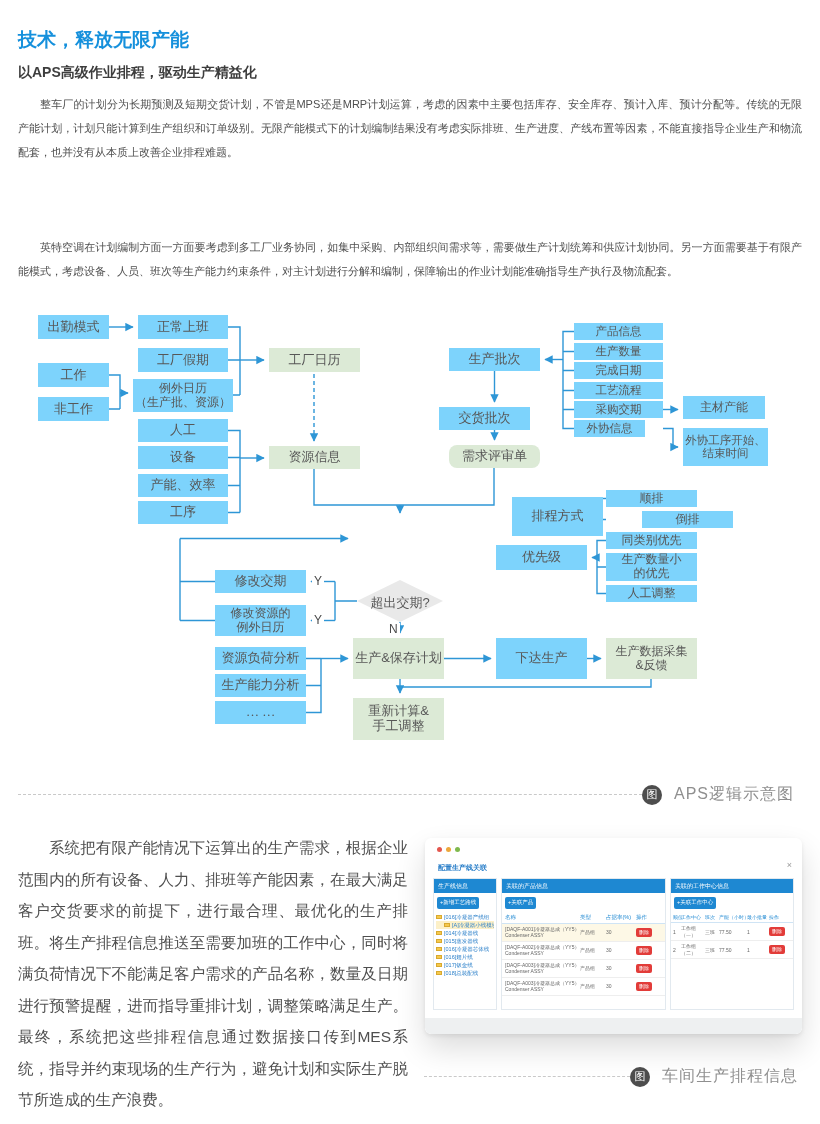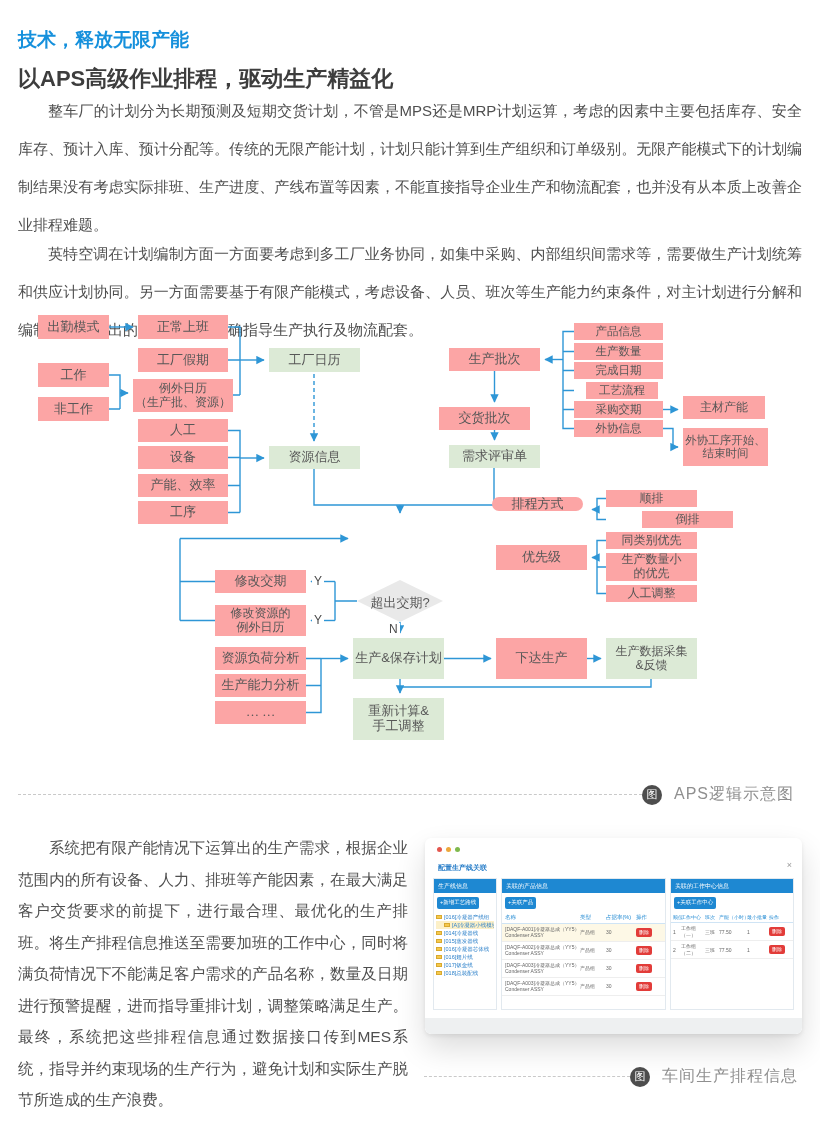--- a/index.html
+++ b/index.html
@@ -4,36 +4,36 @@
 <style>
   * { margin:0; padding:0; box-sizing:border-box; }
   html,body { background:#fff; }
   body {
     width:820px; height:1124px; position:relative; overflow:hidden;
     font-family:"Liberation Sans","DejaVu Sans",sans-serif; color:#4e4e4e;
   }
   .abs { position:absolute; }
   
   .h1 { left:18px; top:27px; font-size:19px; font-weight:bold; color:#1590dc; }
-  .h2 { left:18px; top:64px; font-size:22px; font-weight:bold; color:#3d3d3d; }
-  .para { left:18px; width:784px; font-size:15px; line-height:38px; text-align:justify;
+  .h2 { left:18px; top:64px; font-size:14px; font-weight:bold; color:#3d3d3d; }
+  .para { left:18px; width:784px; font-size:11px; line-height:24px; text-align:justify;
           text-indent:2em; color:#4f4f4f; }
   .p1 { top:92px; }
   .p2 { top:235px; }
   .p3 { left:18px; top:832px; width:390px; font-size:15.5px; line-height:31.5px;
         text-align:justify; text-indent:2em; color:#4f4f4f; }
   
   #flow { left:0; top:300px; width:820px; height:470px; }
   #flow svg { position:absolute; left:0; top:0; }
   .fb, .fg {
     position:absolute; display:flex; align-items:center; justify-content:center;
     text-align:center; font-size:13px; color:#575757; white-space:pre-line; line-height:1.15;
     z-index:2;
   }
-  .fb { background:#fca5a5;font-family:Liberation Serif, serif; }
+  .fb { background:#7dd3fc;font-family:Liberation Serif, serif; }
   .fg { background:#dcead6; }
   .fs12 { font-size:12px; }
   .fs11 { font-size:11.5px; }
   .lbl { position:absolute; z-index:3; font-size:12px; color:#4a4a4a; background:#fff;
          line-height:12px; padding:0 2px; }
   .diamond-label { position:absolute; z-index:3; font-size:13px; color:#575757; text-align:center; }
   
   .caption { position:absolute; display:flex; align-items:center; }
   .cap-line { flex:1; border-top:1px dashed #c9c9c9; height:0; }
   .cap-badge { width:20px; height:20px; border-radius:50%; background:#4d4d4d; color:#fff;
@@ -142,32 +142,32 @@
 （生产批、资源）</div>
   <div class="fg" style="left:269px;top:48px;width:91px;height:24px;">工厂日历</div>
   <div class="fb" style="left:138px;top:119px;width:90px;height:23px;">人工</div>
   <div class="fb" style="left:138px;top:146px;width:90px;height:23px;">设备</div>
   <div class="fb" style="left:138px;top:174px;width:90px;height:23px;">产能、效率</div>
   <div class="fb" style="left:138px;top:201px;width:90px;height:23px;">工序</div>
   <div class="fg" style="left:269px;top:146px;width:91px;height:23px;">资源信息</div>
 
   <div class="fb" style="left:449px;top:48px;width:91px;height:23px;">生产批次</div>
   <div class="fb" style="left:439px;top:107px;width:91px;height:23px;">交货批次</div>
-  <div class="fg" style="left:449px;top:145px;width:91px;height:23px;">需求评审单</div>
+  <div class="fg" style="left:449px;top:145px;width:91px;height:23px;border-radius:8px;">需求评审单</div>
   <div class="fb fs11" style="left:574px;top:23px;width:89px;height:17px;">产品信息</div>
   <div class="fb fs11" style="left:574px;top:43px;width:89px;height:17px;">生产数量</div>
   <div class="fb fs11" style="left:574px;top:62px;width:89px;height:17px;">完成日期</div>
-  <div class="fb fs11" style="left:586px;top:82px;width:72px;height:17px;">工艺流程</div>
+  <div class="fb fs11" style="left:574px;top:82px;width:89px;height:17px;">工艺流程</div>
   <div class="fb fs11" style="left:574px;top:101px;width:89px;height:17px;">采购交期</div>
-  <div class="fb fs11" style="left:574px;top:120px;width:89px;height:17px;">外协信息</div>
+  <div class="fb fs11" style="left:574px;top:120px;width:71px;height:17px;">外协信息</div>
   <div class="fb fs12" style="left:683px;top:96px;width:82px;height:23px;">主材产能</div>
   <div class="fb fs11" style="left:683px;top:128px;width:85px;height:38px;">外协工序开始、
 结束时间</div>
 
-  <div class="fb" style="left:492px;top:197px;width:91px;height:14px;border-radius:11px;">排程方式</div>
+  <div class="fb" style="left:512px;top:197px;width:91px;height:39px;">排程方式</div>
   <div class="fb fs12" style="left:606px;top:190px;width:91px;height:17px;">顺排</div>
   <div class="fb fs12" style="left:606px;top:211px;width:91px;height:17px;margin-left:36px;">倒排</div>
   <div class="fb" style="left:496px;top:245px;width:91px;height:25px;">优先级</div>
   <div class="fb fs12" style="left:606px;top:232px;width:91px;height:17px;">同类别优先</div>
   <div class="fb fs12" style="left:606px;top:253px;width:91px;height:28px;">生产数量小
 的优先</div>
   <div class="fb fs12" style="left:606px;top:285px;width:91px;height:17px;">人工调整</div>
 
   <div class="fb" style="left:215px;top:270px;width:91px;height:23px;">修改交期</div>
   <div class="fb fs12" style="left:215px;top:305px;width:91px;height:31px;">修改资源的

